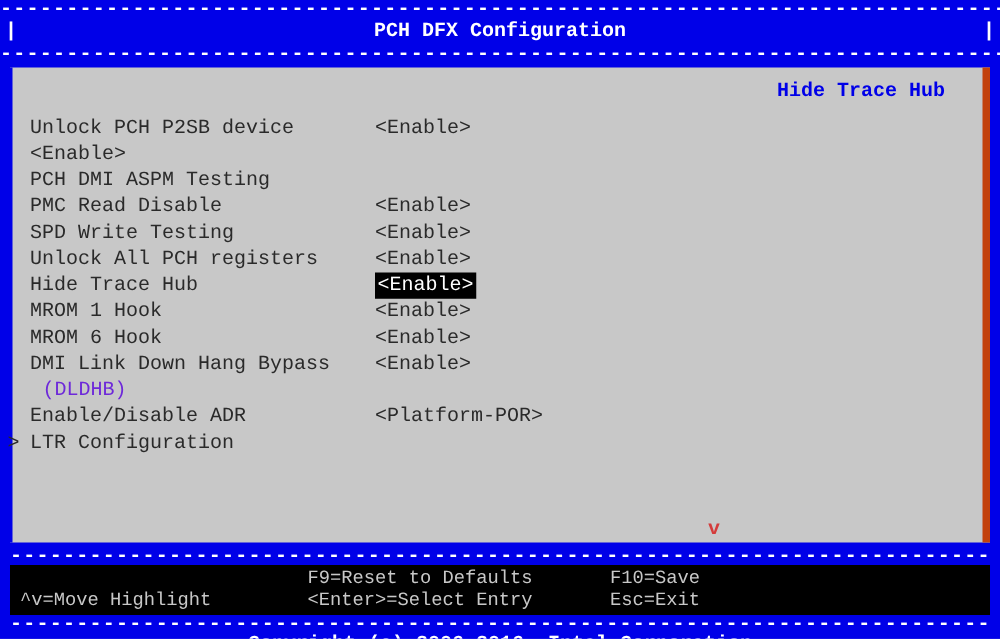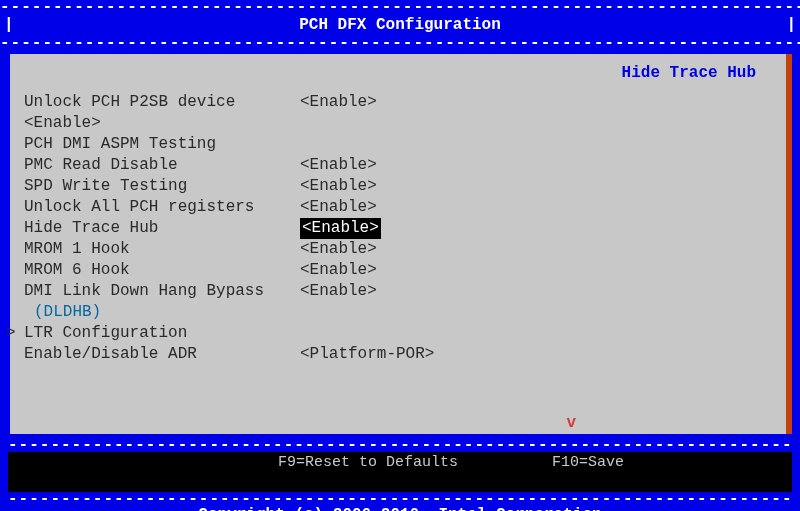--- a/index.html
+++ b/index.html
@@ -66,21 +66,21 @@
     color: #fff;
     padding: 0 2px;
   }
   .row.submenu::before {
     content: "> ";
     margin-left: -18px;
     width: 18px;
     color: #2a2a2a;
   }
   .continuation {
-    color: #0369a1;
+    color: #6d28d9;
     line-height: 21px;
     height: 21px;
     padding-left: 10px;
   }
   .scroll-v {
     position: absolute;
     right: 210px;
     bottom: 2px;
     color: #d43b3b;
     font-weight: bold;
@@ -92,21 +92,20 @@
     background: #000000;
     color: #c8c8c8;
     height: 40px;
     padding: 2px 8px;
     font-size: 15px;
   }
   .help-row {
     display: flex;
     line-height: 18px;
     height: 18px;
-    gap: 32px;
   }
   .help-cell1 { width: 230px; white-space: pre; }
   .help-cell2 { width: 242px; white-space: pre; }
   .help-cell3 { white-space: pre; }
   .copyright {
     color: #ffffff;
     text-align: center;
     font-weight: bold;
     line-height: 18px;
     height: 18px;
@@ -166,40 +165,45 @@
           <span class="value">&lt;Enable&gt;</span>
         </div>
         <div class="row">
           <span class="label">DMI Link Down Hang Bypass</span>
           <span class="value">&lt;Enable&gt;</span>
         </div>
       </div>
 
     <div class="continuation">(DLDHB)</div>
 
-    <div class="row submenu">
-      <span class="label">LTR Configuration</span>
-    </div>
-
     <div class="row">
       <span class="label">Enable/Disable ADR</span>
       <span class="value">&lt;Platform-POR&gt;</span>
+    </div>
+
+    <div class="row submenu">
+      <span class="label">LTR Configuration</span>
     </div>
 
     <div class="scroll-v">v</div>
   </div>
 
   <div class="footer-wrap">
     <div class="dashes">--------------------------------------------------------------------------------------------------------</div>
     <div class="help-panel">
       <div class="help-row">
         <span class="help-cell1"></span>
         <span class="help-cell2">F9=Reset to Defaults</span>
         <span class="help-cell3">F10=Save</span>
       </div>
+      <div class="help-row">
+        <span class="help-cell1">^v=Move Highlight</span>
+        <span class="help-cell2">&lt;Enter&gt;=Select Entry</span>
+        <span class="help-cell3">Esc=Exit</span>
+      </div>
     </div>
     <div class="dashes">--------------------------------------------------------------------------------------------------------</div>
   </div>
 
   <div class="copyright">
     ----<span>Copyright (c) 2006-2016, Intel Corporation</span>----
   </div>
 
 </div>
 

